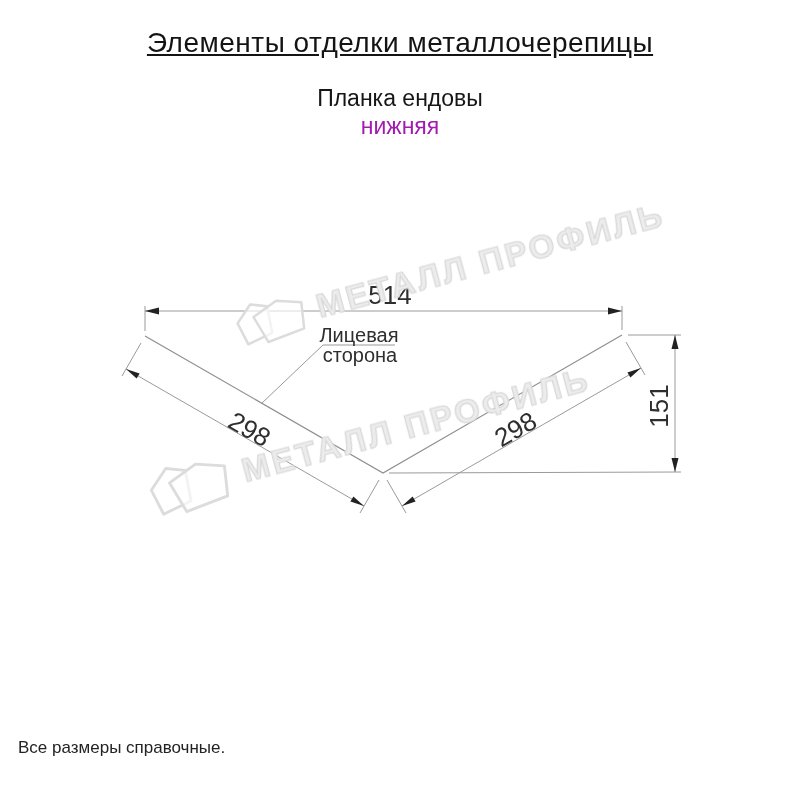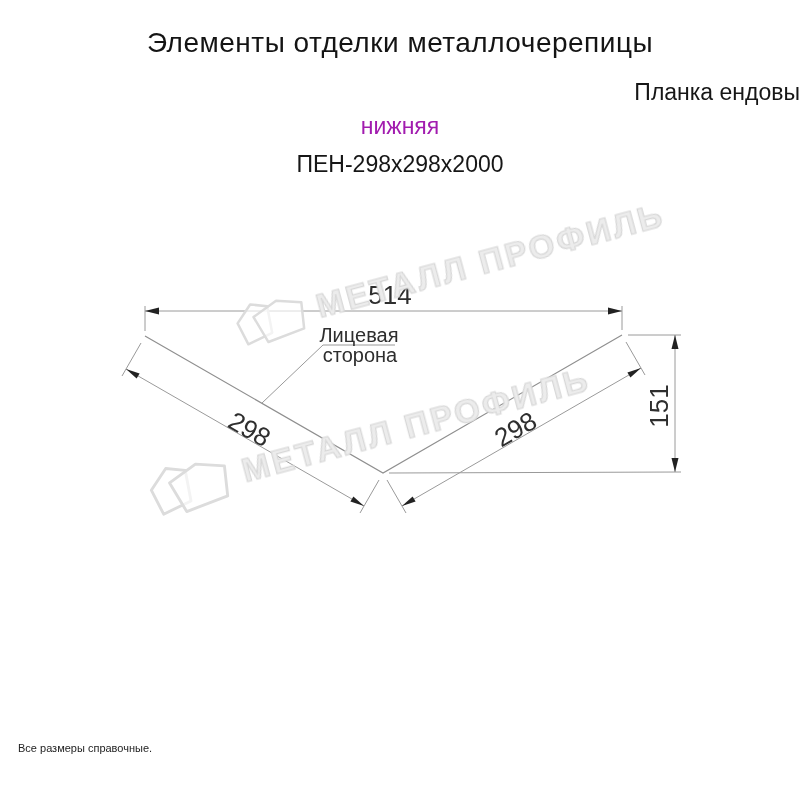--- a/index.html
+++ b/index.html
@@ -1,49 +1,48 @@
 <!DOCTYPE html>
 <html><head>
 <meta charset="utf-8">
 <style>
   html,body{margin:0;padding:0;background:#ffffff;}
   #canvas{
     position:relative;width:800px;height:800px;background:#ffffff;overflow:hidden;
     font-family:"Liberation Sans",sans-serif;color:#1a1a1a;
   }
   .center-text{position:absolute;left:0;width:800px;text-align:center;white-space:nowrap;}
-  .doc-title{top:27px;font-size:28px;letter-spacing:0.5px;color:#141414;}
-  .doc-sub1{top:79px;font-size:23px;color:#161616;text-align:right;}
+  .doc-title{top:27px;font-size:28px;letter-spacing:0.5px;color:#141414;text-decoration:underline;}
+  .doc-sub1{top:85px;font-size:23px;color:#161616;}
   .doc-sub2{top:113px;font-size:23px;color:#a21caf;}
   .doc-model{top:151px;font-size:23px;color:#161616;}
   #drawing{position:absolute;left:0;top:0;z-index:2;}
   #drawing .dline{stroke:#9a9a9a;stroke-width:1;fill:none;}
   #drawing .profile{stroke:#8f8f8f;stroke-width:1.2;fill:none;}
   #drawing .arrow{fill:#222222;stroke:none;}
   #drawing text{fill:#2e2e2e;font-family:"Liberation Sans",sans-serif;}
   #drawing .dimtxt{font-size:26px;}
   #drawing .calltxt{font-size:20px;}
   .wm{position:absolute;display:flex;align-items:center;gap:10px;transform-origin:left center;
       pointer-events:none;z-index:3;}
   .wm-text{font-size:33px;font-weight:bold;letter-spacing:3px;white-space:nowrap;
       color:#ececec;-webkit-text-stroke:1.2px #d7d7d7;filter:blur(0.4px);}
   .wm svg path{stroke:#dcdcdc;fill:rgba(255,255,255,0.65);stroke-width:2.5;stroke-linejoin:round;}
   .wm1{left:236px;top:302px;transform:rotate(-15deg);}
   .wm2{left:148px;top:466px;transform:rotate(-15deg);}
-  .footer{position:absolute;left:18px;top:737px;font-size:11px;line-height:22px;color:#232323;z-index:2;}
+  .footer{position:absolute;left:18px;top:737px;font-size:17px;line-height:22px;color:#232323;z-index:2;}
 </style>
 </head>
 <body>
 
 <div id="canvas">
 
   <div class="center-text doc-title">Элементы отделки металлочерепицы</div>
   <div class="center-text doc-sub1">Планка ендовы</div>
   <div class="center-text doc-sub2">нижняя</div>
-  <div class="center-text doc-model">ПЕН-298x298x2000</div>
 
   <svg id="drawing" width="800" height="800" viewBox="0 0 800 800">
 
     <g>
       <polyline class="profile" points="145,336 383,473 622,335"></polyline>
     </g>
 
     <g>
       <path class="dline" d="M145,331 L145,306"></path>
       <path class="dline" d="M622,330 L622,306"></path>

